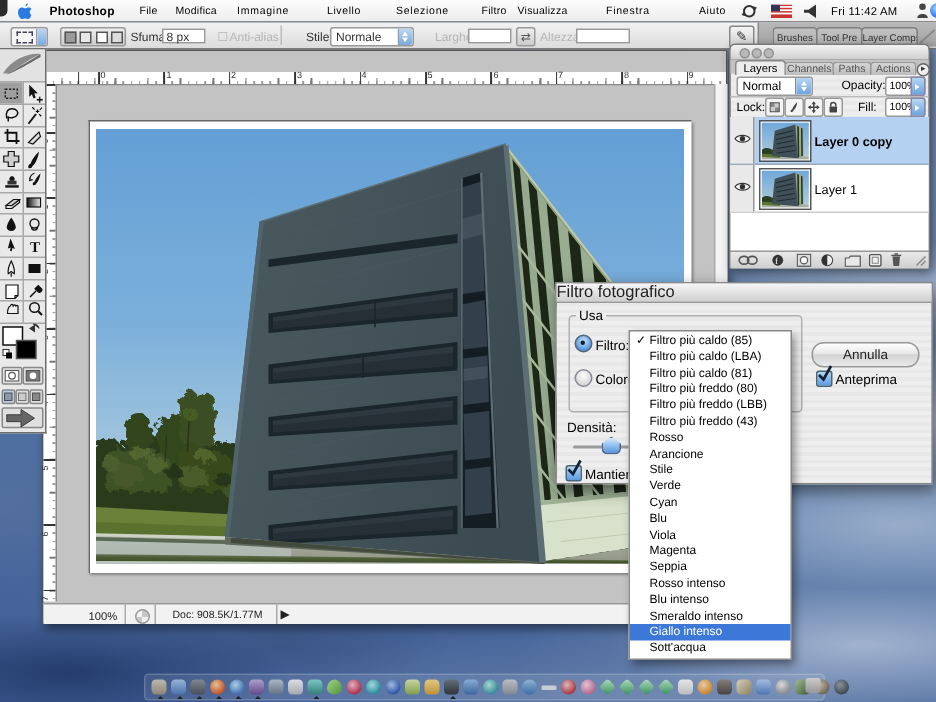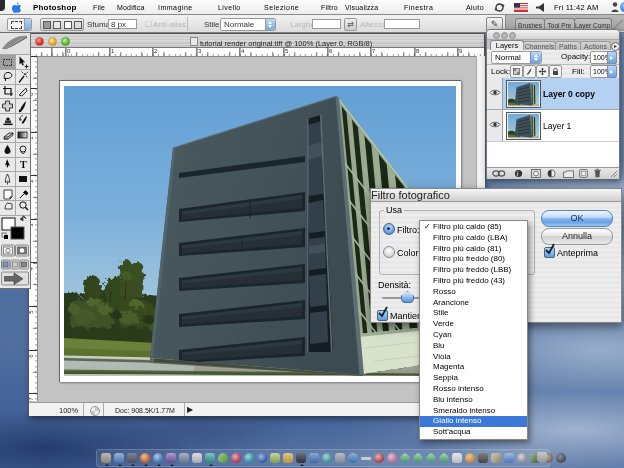--- a/index.html
+++ b/index.html
@@ -61,26 +61,20 @@
 #popup .it{position:absolute;left:13px;height:10.8px;line-height:10.8px;white-space:nowrap;}
 
 #dock{left:96px;top:449px;width:452px;height:16px;background:rgba(210,222,240,.12);border:1px solid rgba(255,255,255,.18);border-radius:3px;filter:saturate(.85) brightness(.96);}
 .di{position:absolute;top:2.5px;width:10px;height:10px;border-radius:3px;opacity:0.92;}
 </style>
 </head>
 <body>
 <div id="desktop" class="abs"></div>
 
 <div id="docwin" class="abs">
-  <div id="dtitle">
-    <div class="tl" style="left:5.5px;background:radial-gradient(circle at 35% 30%,#ff9a8a,#e33022 60%,#9a150c);border:0.5px solid #b55;"></div>
-    <div class="tl" style="left:18.5px;background:radial-gradient(circle at 35% 30%,#ffe9a0,#f5a623 60%,#b97708);border:0.5px solid #b95;"></div>
-    <div class="tl" style="left:31.5px;background:radial-gradient(circle at 35% 30%,#c9f4a0,#53c22b 60%,#2e8a12);border:0.5px solid #593;"></div>
-    <div class="txt"><span style="display:inline-block;width:6px;height:7px;background:#e8e8e8;border:0.5px solid #888;margin-right:2px;"></span>tutorial render original.tiff @ 100% (Layer 0, RGB/8)</div>
-  </div>
   <div id="hruler">
     <span style="left:38px;">0</span>
       <span style="left:82px;">1</span>
       <span style="left:125px;">2</span>
       <span style="left:169px;">3</span>
       <span style="left:212px;">4</span>
       <span style="left:256px;">5</span>
       <span style="left:300px;">6</span>
       <span style="left:343px;">7</span>
       <span style="left:387px;">8</span>
@@ -604,21 +598,20 @@
     <legend style="font-size:9px;margin-left:4px;padding:0 2px;">Usa</legend>
   </fieldset>
 
   <div style="position:absolute;left:12px;top:34px;width:10px;height:10px;border-radius:50%;background:radial-gradient(circle at 50% 35%,#cfe4fa,#5d9be4 65%,#3a70b8);border:1px solid #567;"></div>
   <div style="position:absolute;left:15.5px;top:37.5px;width:3px;height:3px;border-radius:50%;background:#123;"></div>
   <span style="position:absolute;left:26px;top:36px;">Filtro:</span>
 
   <div style="position:absolute;left:12px;top:57px;width:10px;height:10px;border-radius:50%;background:radial-gradient(circle at 50% 35%,#fdfdfd,#d8d8d8 70%,#b8b8b8);border:1px solid #889;"></div>
   <span style="position:absolute;left:26px;top:59px;">Colore:</span>
 
-  <div style="position:absolute;left:170px;top:21px;width:70px;height:15px;border-radius:8px;background:linear-gradient(#eef6fe 0%,#c3ddf9 40%,#7fb0ec 55%,#6aa3e8 75%,#9dc8f4 100%);border:1px solid #5585bd;text-align:center;line-height:15px;font-size:9px;color:#10305a;">OK</div>
 
   <div style="position:absolute;left:170px;top:39px;width:70px;height:15px;border-radius:8px;background:linear-gradient(#ffffff,#e8e8e8 45%,#d2d2d2 50%,#e9e9e9);border:1px solid #999;text-align:center;line-height:15px;font-size:9px;color:#222;">Annulla</div>
 
   <div style="position:absolute;left:173px;top:58px;width:9px;height:9px;border-radius:2px;background:linear-gradient(#b5d4f5,#5e9ae2);border:1px solid #467;"></div>
   <svg style="position:absolute;left:173px;top:54px;" width="12" height="13" viewBox="0 0 12 13">
       <path d="M2 7 L5 10 L10 1" stroke="#123" stroke-width="1.8" fill="none"></path>
     </svg>
   <span style="position:absolute;left:186px;top:59px;">Anteprima</span>
 
   <span style="position:absolute;left:7px;top:91px;">Densità:</span>

